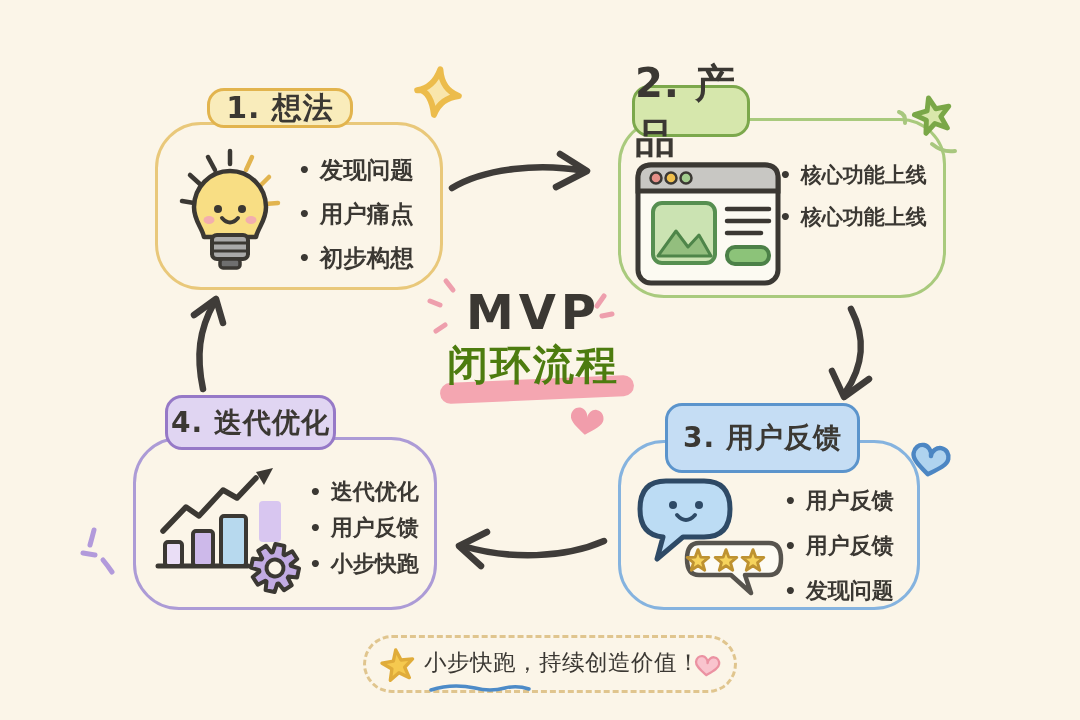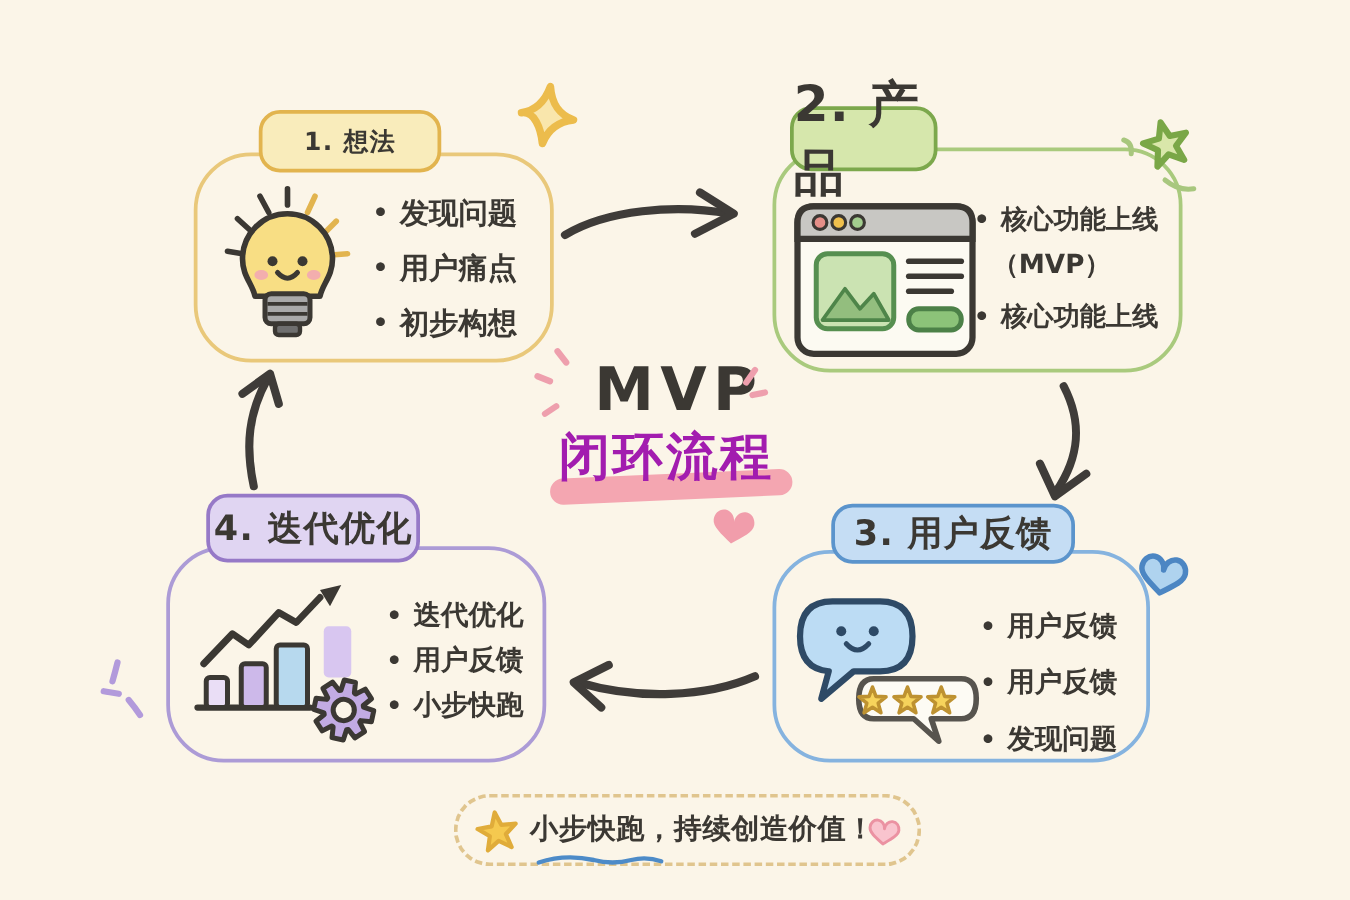--- a/index.html
+++ b/index.html
@@ -5,43 +5,43 @@
 *{margin:0;padding:0;box-sizing:border-box}
 html,body{width:1080px;height:720px}
 body{background:#FBF5E8;font-family:"DejaVu Sans","Liberation Sans",sans-serif;color:#3B3833;overflow:hidden}
 .canvas{position:absolute;left:0;top:0;width:1080px;height:720px}
 .card{position:absolute;border:3.5px solid;border-radius:46px;background:transparent}
 .card1{left:155px;top:122px;width:288px;height:168px;border-color:#E9C87A}
 .card2{left:618px;top:118px;width:328px;height:180px;border-color:#A9CA7D}
 .card3{left:618px;top:440px;width:302px;height:170px;border-color:#85B3DF}
 .card4{left:133px;top:437px;width:304px;height:173px;border-color:#AC9BD6}
 .badge{position:absolute;border:3.5px solid;border-radius:17px;display:flex;align-items:center;justify-content:center;font-weight:800;color:#3B3833;z-index:3;letter-spacing:1px}
-.badge1{left:207px;top:88px;width:146px;height:50px;background:#F9ECBB;border-color:#E2B44E;font-size:20px}
+.badge1{left:207px;top:88px;width:146px;height:40px;background:#F9ECBB;border-color:#E2B44E;font-size:30px}
 .badge2{left:632px;top:85px;width:118px;height:52px;background:#D6E7AC;border-color:#7CA84C;font-size:40px}
-.badge3{left:665px;top:403px;width:195px;height:48px;background:#C5DDF4;border-color:#5B94CC;font-size:28px}
+.badge3{left:665px;top:403px;width:195px;height:70px;background:#C5DDF4;border-color:#5B94CC;font-size:28px}
 .badge4{left:165px;top:395px;width:171px;height:55px;background:#E0D5F2;border-color:#9679C7;font-size:28px}
 .icon-slot{position:absolute}
 .bullets{position:absolute;display:flex;flex-direction:column;list-style:none}
 .bullets li{display:flex;align-items:center;font-weight:700;color:#3B3833;white-space:nowrap}
 .bullets .dot{margin-right:9px;font-size:20px;line-height:1}
 .bl1{left:140px;top:30px;gap:14px}
 .bl1 li{font-size:23.5px;height:30px}
 .bl2{left:158px;top:40px}
 .bl2 li{font-size:21px;height:27px}
 .bl2 li.cont{margin-top:9px;padding-left:15px}
 .bl2 li.r3{margin-top:15px}
 .bl3{left:163px;top:44px;gap:17px}
 .bl3 li{font-size:22px;height:28px}
 .bl4{left:173px;top:38px;gap:8px}
 .bl4 li{font-size:22px;height:28px}
-.mvp-line1{position:absolute;left:458px;top:284px;width:170px;text-align:center;font-size:48px;font-weight:800;letter-spacing:5px;color:#3B3833;z-index:2}
-.mvp-line2{position:absolute;left:433px;top:338px;width:200px;text-align:center;font-size:41px;font-weight:800;letter-spacing:2px;color:#a21caf;z-index:2}
+.mvp-line1{position:absolute;left:431px;top:284px;width:170px;text-align:right;font-size:48px;font-weight:800;letter-spacing:5px;color:#3B3833;z-index:2}
+.mvp-line2{position:absolute;left:433px;top:338px;width:200px;text-align:center;font-size:41px;font-weight:800;letter-spacing:2px;color:#4d7c0f;z-index:2}
 .mvp-highlight{position:absolute;left:440px;top:379px;width:194px;height:21px;background:#F4A6B1;border-radius:11px;transform:rotate(-2.5deg);z-index:1}
 .footer-banner{position:absolute;left:363px;top:635px;width:374px;height:58px;border:3px dashed #E0C58E;border-radius:29px;z-index:2}
-.footer-text{position:absolute;left:58px;top:50%;transform:translateY(-54%);font-size:22.5px;font-weight:700;letter-spacing:.5px;color:#3B3833;white-space:nowrap}
+.footer-text{position:absolute;left:58px;top:50%;transform:translateY(-54%);font-size:22.5px;font-weight:400;letter-spacing:.5px;color:#3B3833;white-space:nowrap}
 .overlay{position:absolute;left:0;top:0;width:1080px;height:720px;z-index:4;pointer-events:none}
 svg{display:block}
 </style>
 </head>
 <body>
 
 <div class="canvas">
 
   <div class="card card1">
     <svg class="icon-slot" style="left:10px;top:18px" width="125" height="148" viewBox="0 0 125 148">
@@ -103,23 +103,20 @@
         <line x1="96" y1="54" x2="138" y2="54"></line>
           <line x1="96" y1="66" x2="138" y2="66"></line>
           <line x1="96" y1="78" x2="130" y2="78"></line>
       </g>
       <rect x="96" y="92" width="42" height="17" rx="8" fill="#8CC379" stroke="#4C8148" stroke-width="4"></rect>
     </svg>
     <ul class="bullets bl2">
       <li>
           <span class="dot">•</span>
           <span>核心功能上线</span>
-        </li>
-      <li class="cont">
-          <span>（MVP）</span>
         </li>
       <li class="r3">
           <span class="dot">•</span>
           <span>核心功能上线</span>
         </li>
     </ul>
   </div>
   <div class="badge badge2">
       <span>2. 产品</span>
     </div>

